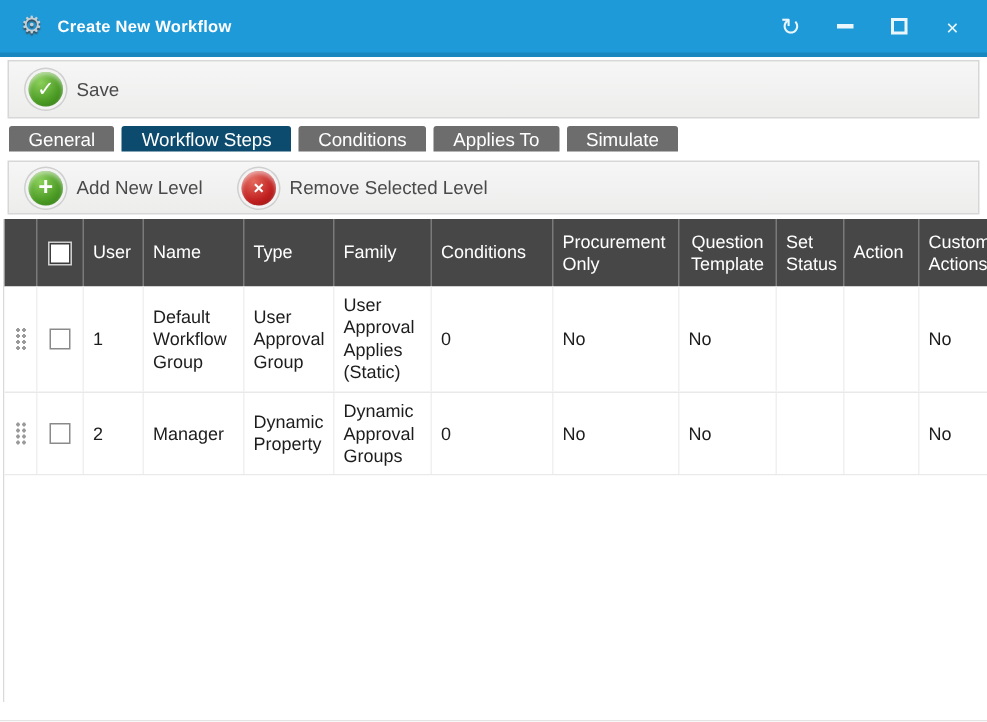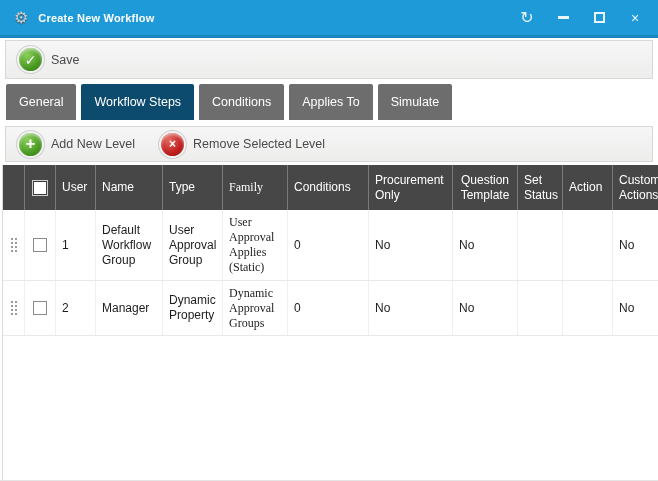--- a/index.html
+++ b/index.html
@@ -22,39 +22,39 @@
   .save-bar { margin:2px 5px 5px 5px; height:39px; padding-left:13px; }
   .level-bar { margin:6px 5px 3px 5px; height:36px; padding-left:13px; }
   .orb { width:23px; height:23px; border-radius:50%; display:flex; align-items:center; justify-content:center; color:#fff; font-weight:bold; box-shadow:0 0 0 2px #f3f3f3, 0 0 0 3px #cfcfcf, inset 0 2px 3px rgba(255,255,255,.55); margin-right:9px; flex:0 0 auto; }
   .orb.green { background:radial-gradient(circle at 35% 30%, #8cd05a, #4a9a24 60%, #2f7512); font-size:14px; }
   .orb.red { background:radial-gradient(circle at 35% 30%, #e46a5e, #c01f1f 60%, #8f0f0f); font-size:12px; }
   .orb .plus { font-size:17px; line-height:1; margin-top:-1px; }
   .bar-label { font-size:12.5px; color:#4a4a4a; margin-right:26px; }
   .tool-btn { display:flex; align-items:center; cursor:pointer; }
 
   
-  .tabs { display:flex; gap:5px; padding-left:6px; height:36px; }
+  .tabs { display:flex; gap:5px; padding-left:6px; height:17px; }
   .tab { background:#6d6d6d; color:#fff; font-size:12.5px; padding:0 13px; display:flex; align-items:center; border-radius:2px 2px 0 0; cursor:pointer; white-space:nowrap; }
   .tab.active { background:#0c4a6e; }
 
   
   .grid-wrap { margin-left:2px; width:700px; border-left:1px solid #dadada; }
   .grid-header { display:flex; background:#474747; height:45px; }
   .hcell { color:#fff; font-size:12px; line-height:1.2; display:flex; align-items:center; padding:2px 6px; border-right:1px solid rgba(255,255,255,.28); }
   .grid-row { display:flex; background:#fff; border-bottom:1px solid #e9e9e9; }
   .cell { font-size:12px; color:#1d1d1d; line-height:1.25; display:flex; align-items:center; padding:4px 6px; border-right:1px solid #f0f0f0; word-wrap:break-word; }
   .row-1 { min-height:71px; }
   .row-2 { min-height:55px; }
 
   .col-drag   { width:22px; justify-content:center; }
   .col-check  { width:31px; justify-content:center; }
   .col-level  { width:40px; }
   .col-name   { width:67px; }
   .col-type   { width:60px; }
-  .col-family { width:65px;font-family:Liberation Serif, serif; }
+  .col-family { width:65px; }
   .col-cond   { width:81px; }
   .col-proc   { width:84px; }
   .col-quest  { width:65px;text-align:center; }
   .col-set    { width:45px; }
   .col-action { width:50px; }
   .col-custom { width:60px; }
 
   .checkbox { width:14px; height:14px; background:#fff; border:1px solid #8a8a8a; display:inline-block; }
   .grid-header .checkbox { border:1px solid #3c3c3c; box-shadow:0 0 0 1px #cfcfcf; }
   .drag-dots { width:8px; height:16px; background-image:radial-gradient(#9a9a9a 1.1px, transparent 1.2px); background-size:4px 4px; }

